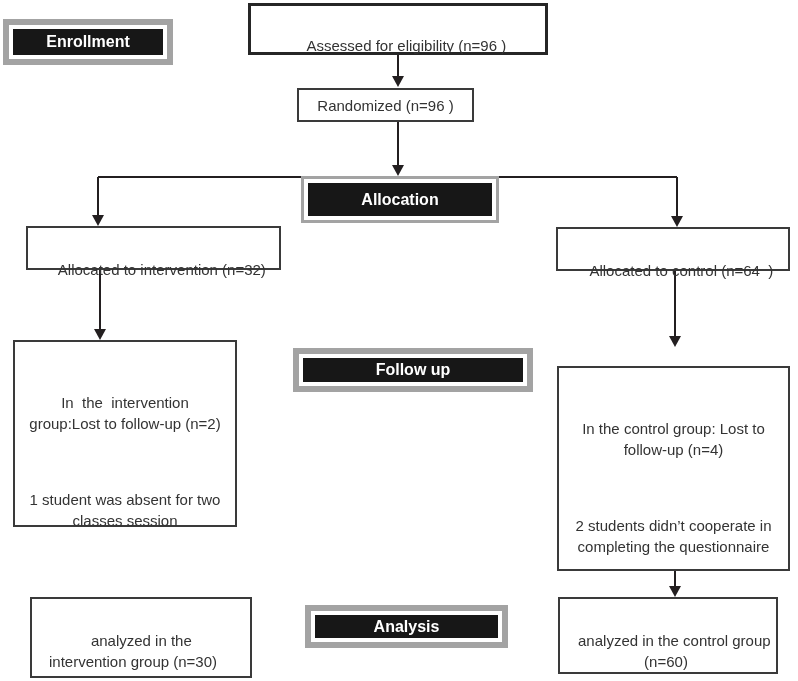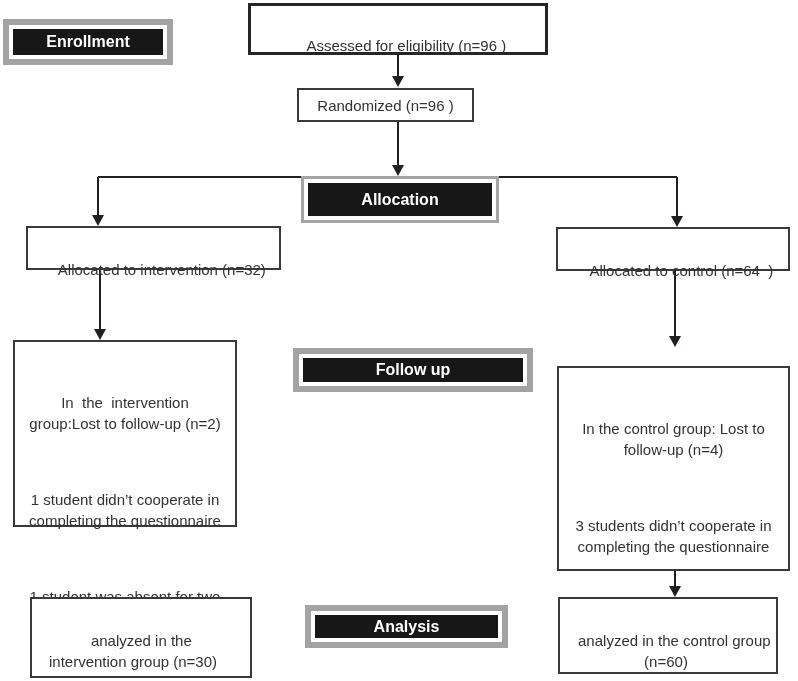--- a/index.html
+++ b/index.html
@@ -96,31 +96,30 @@
   <div class="box pt10" style="left:26px;top:226px;width:255px;height:44px;text-align:center;">
     <span>Allocated to intervention (n=32)</span>
   </div>
 
   <div class="box pt10" style="left:556px;top:227px;width:234px;height:44px;">
     <span>Allocated to control (n=64  )</span>
   </div>
 
   <div class="box fl" style="left:13px;top:340px;width:224px;height:187px;">
     <p>In  the  intervention group:Lost to follow-up (n=2)</p>
-    <p>1 student didn’t cooperate in completing the questionnaire</p>
     <p>1 student was absent for two classes session</p>
   </div>
 
   <div class="label-outer" style="left:293px;top:348px;width:240px;height:44px;">
     <div class="label-inner">Follow up</div>
   </div>
 
   <div class="box fl" style="left:557px;top:347px;width:233px;height:205px;margin-top:19px;">
     <p>In the control group: Lost to follow-up (n=4)</p>
-    <p>3 students didn’t cooperate in completing the questionnaire</p>
+    <p>2 students didn’t cooperate in completing the questionnaire</p>
     <p class="align-left">1 student had participated in two psychological out school counseling  sessions</p>
   </div>
 
   <div class="box pt10" style="left:30px;top:597px;width:222px;height:81px;padding-left:4px;padding-right:20px;">
     <span>analyzed in the intervention group (n=30)</span>
   </div>
 
   <div class="label-outer" style="left:305px;top:605px;width:203px;height:43px;">
     <div class="label-inner">Analysis</div>
   </div>

